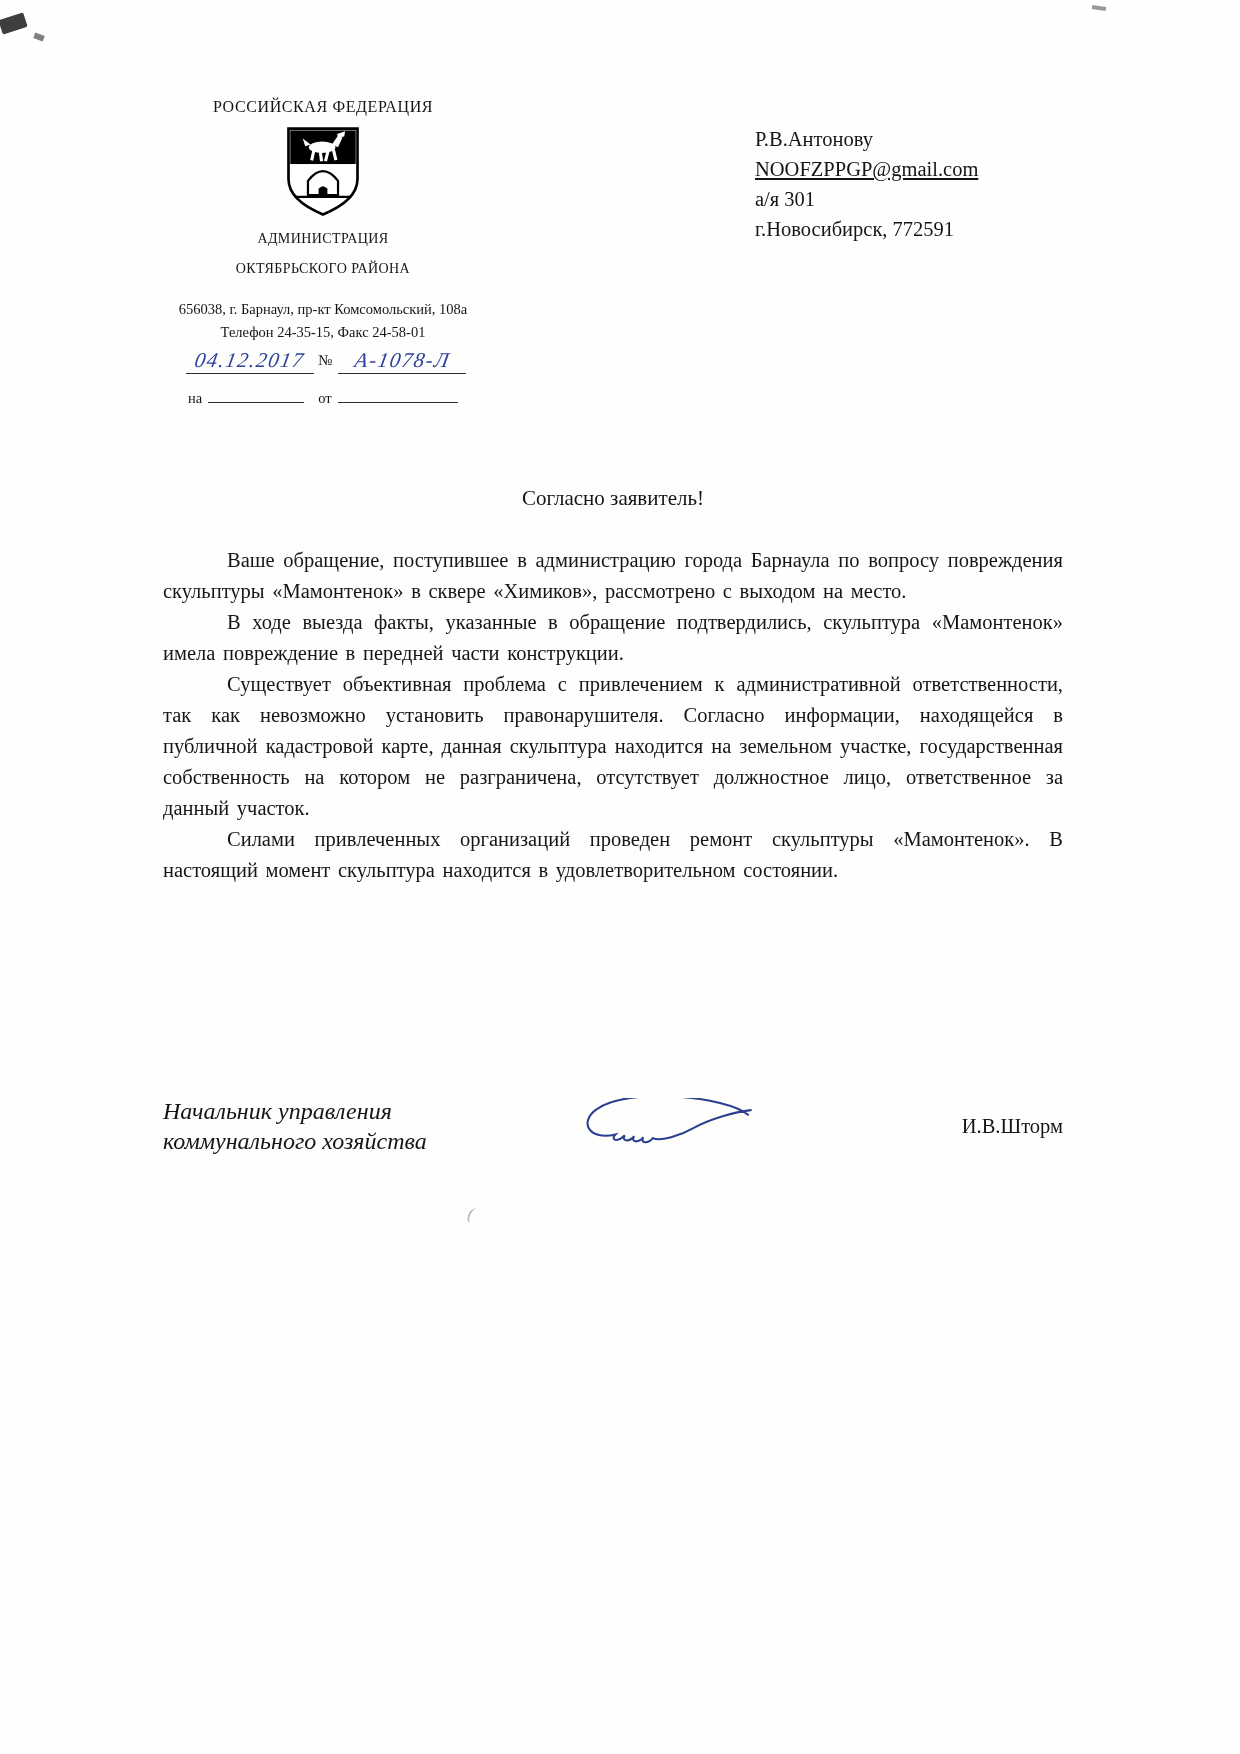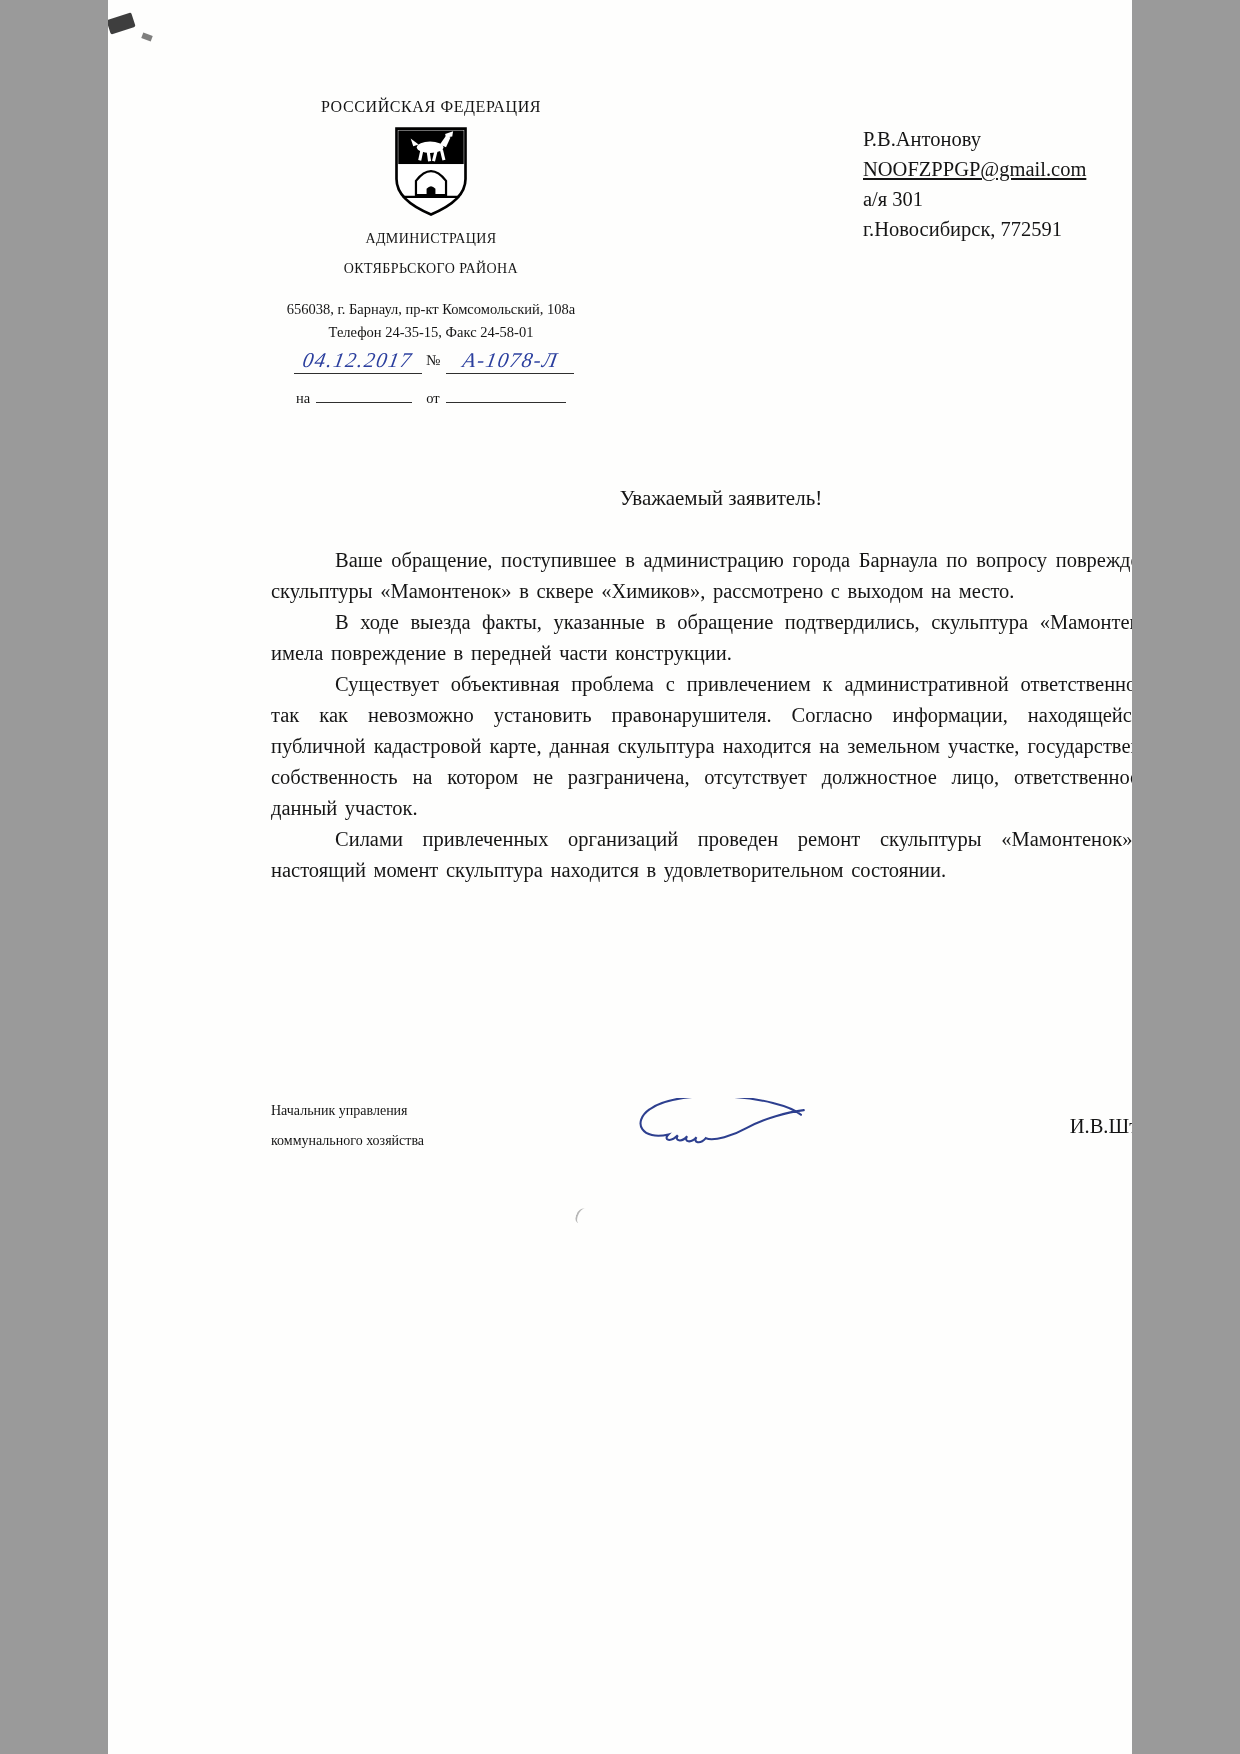--- a/index.html
+++ b/index.html
@@ -1,18 +1,18 @@
 <!DOCTYPE html>
 <html><head>
 <meta charset="utf-8">
 <style>
   html,body{margin:0;padding:0;background:#9a9a9a;}
   .page{
     position:relative;
-    width:1024px;height:1754px;
+    width:1240px;height:1754px;
     margin:0 auto;
     background:#fefefd;
     font-family:"Liberation Serif", serif;
     color:#151515;
     overflow:hidden;
   }
   
   .artifact-tl{position:absolute;left:0;top:16px;width:26px;height:15px;background:#1c1c1c;border-radius:2px;transform:rotate(-18deg);opacity:.85;}
   .artifact-tl2{position:absolute;left:34px;top:34px;width:10px;height:6px;background:#2a2a2a;transform:rotate(20deg);opacity:.6;}
   .artifact-tr{position:absolute;left:1092px;top:6px;width:14px;height:4px;background:#333;transform:rotate(8deg);opacity:.5;}
@@ -66,21 +66,21 @@
     text-indent:64px;
     margin:0;
     word-spacing:2.5px;
   }
 
   
   .sign-row{
     position:absolute;left:163px;top:1096px;width:900px;
     display:flex;align-items:center;justify-content:space-between;
   }
-  .sign-pos{font-size:14px;line-height:30px;}
+  .sign-pos{font-size:24px;line-height:30px;font-style:italic;}
   .sign-scribble{width:200px;height:56px;margin-right:60px;}
   .sign-name{font-size:20.5px;}
 
   
   .exec-block{
     position:absolute;left:163px;top:1368px;
     font-size:20.5px;line-height:32px;
   }
 </style>
 </head>
@@ -132,21 +132,21 @@
   </div>
 
   <div class="recipient">
     <div>Р.В.Антонову</div>
     <div class="email">NOOFZPPGP@gmail.com</div>
     <div>а/я 301</div>
     <div>г.Новосибирск, 772591</div>
   </div>
 
   <div class="body-block">
-    <p class="salutation">Уважаемый заявитель!</p>
+    <p class="salutation">Согласно заявитель!</p>
     <p class="para">Ваше обращение, поступившее в администрацию города Барнаула по вопросу повреждения скульптуры «Мамонтенок» в сквере «Химиков», рассмотрено с выходом на место.</p>
     <p class="para">В ходе выезда факты, указанные в обращение подтвердились, скульптура «Мамонтенок» имела повреждение в передней части конструкции.</p>
     <p class="para">Существует объективная проблема с привлечением к административной ответственности, так как невозможно установить правонарушителя. Согласно информации, находящейся в публичной кадастровой карте, данная скульптура находится на земельном участке, государственная собственность на котором не разграничена, отсутствует должностное лицо, ответственное за данный участок.</p>
     <p class="para">Силами привлеченных организаций проведен ремонт скульптуры «Мамонтенок». В настоящий момент скульптура находится в удовлетворительном состоянии.</p>
   </div>
 
   <div class="sign-row">
     <div class="sign-pos">
       <div>Начальник управления</div>
       <div>коммунального хозяйства</div>

